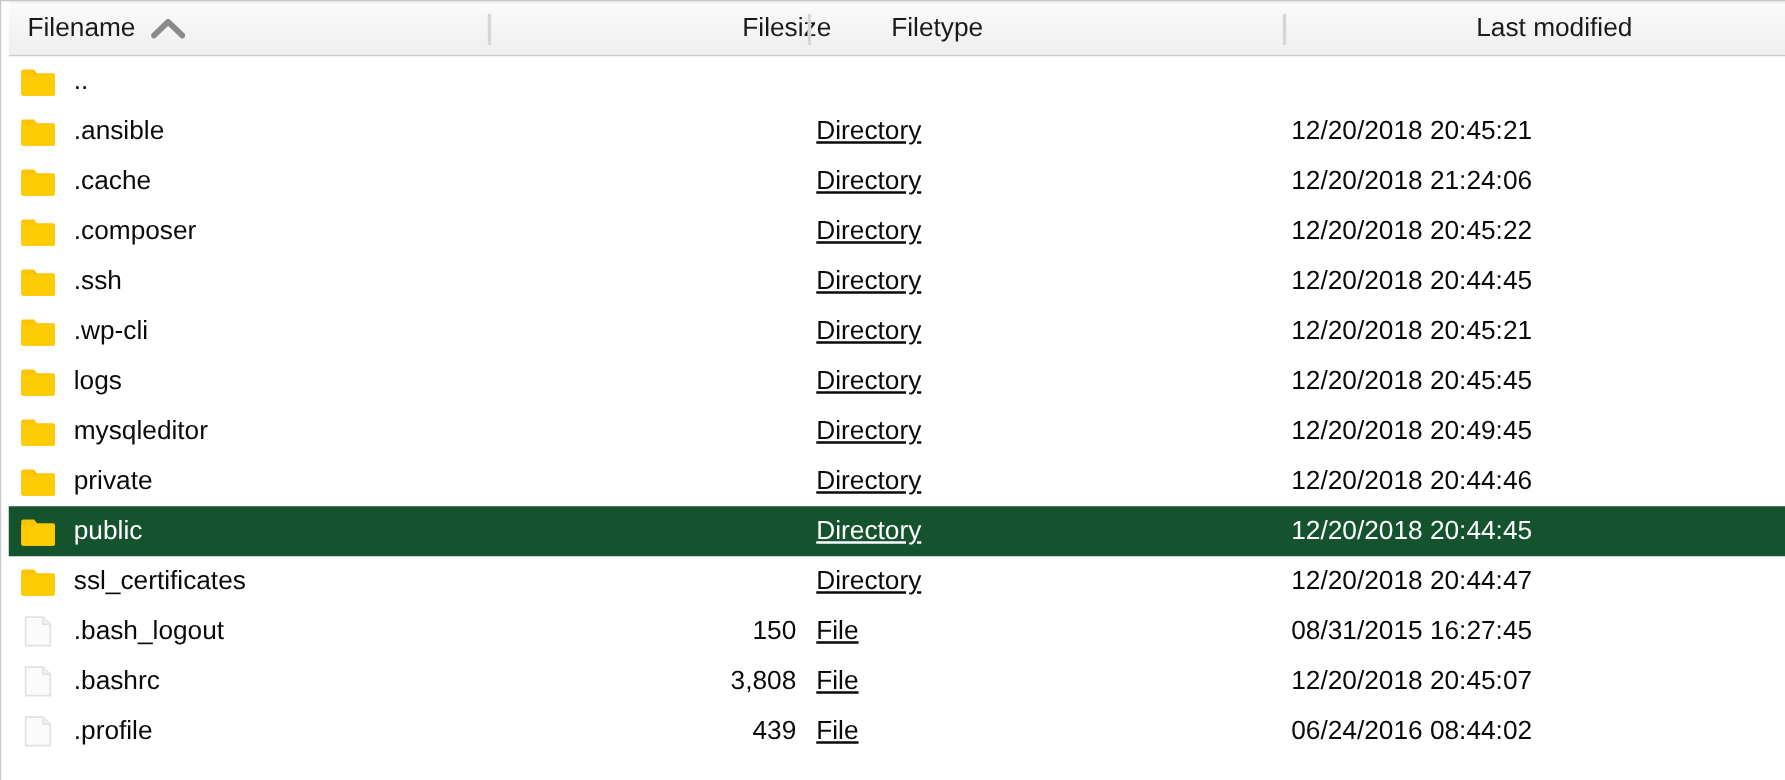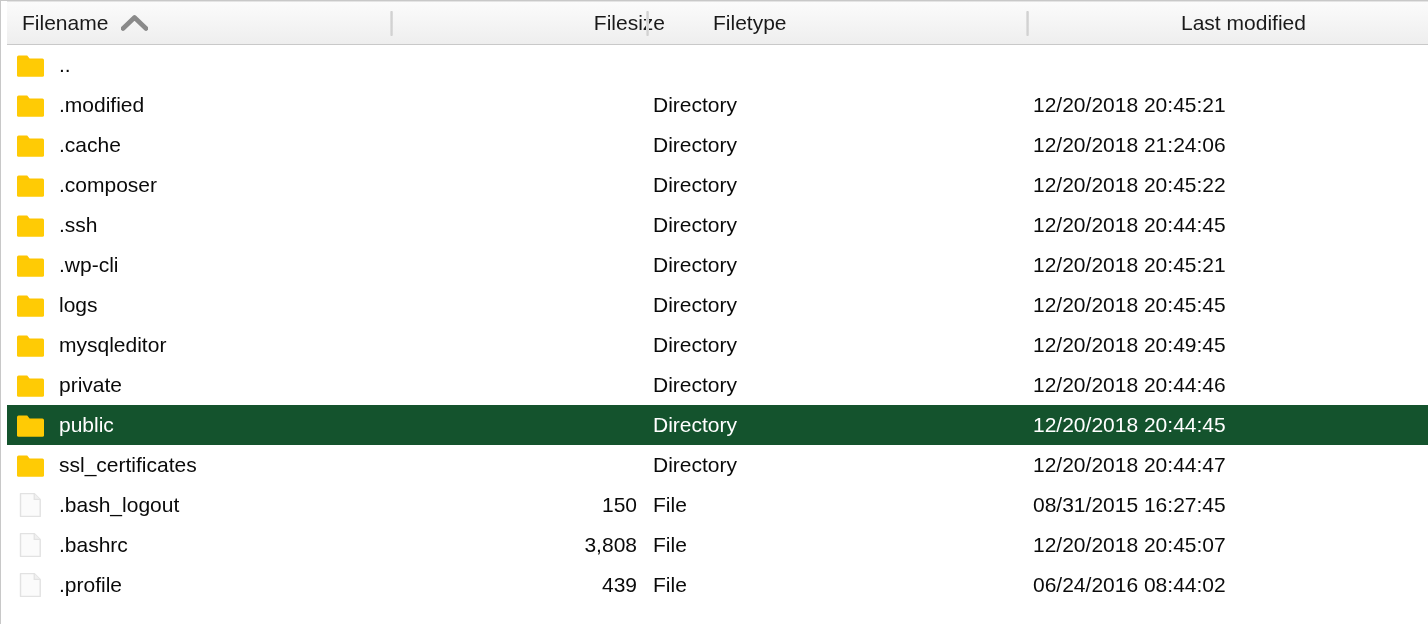--- a/index.html
+++ b/index.html
@@ -76,21 +76,21 @@
     white-space: nowrap;
   }
   .row.selected {
     background: #14532d;
     color: #ffffff;
   }
 
   .cell { display: flex; align-items: center; height: 100%; overflow: hidden; }
   .cell.name     { width: 389px; padding-left: 9px; }
   .cell.size     { width: 250px; justify-content: flex-end; padding-right: 9px; }
-  .cell.type     { width: 380px; padding-left: 7px; }
+  .cell.type     { width: 380px; padding-left: 7px; text-decoration: underline; }
   .cell.modified { flex: 1;      padding-left: 7px; }
 
   .name-label { margin-left: 14px; }
 
   
   .icon {
     position: relative;
     flex: 0 0 auto;
     width: 29px;
     height: 26px;
@@ -155,21 +155,21 @@
         </div>
       </div>
       <div class="row">
         <div class="cell name">
           <span class="icon">
             <svg width="29" height="26" viewBox="0 0 29 26">
               <path d="M1 5.2 A1.6 1.6 0 0 1 2.6 3.6 H11.2 L13.6 6.6 H26.4 A1.6 1.6 0 0 1 28 8.2 V23 A1.6 1.6 0 0 1 26.4 24.6 H2.6 A1.6 1.6 0 0 1 1 23 Z" fill="#fdc500"></path>
               <path d="M1 8.0 H28 V23 A1.6 1.6 0 0 1 26.4 24.6 H2.6 A1.6 1.6 0 0 1 1 23 Z" fill="#ffcb05"></path>
             </svg>
           </span>
-          <span class="name-label">.modified</span>
+          <span class="name-label">.ansible</span>
         </div>
         <div class="cell size">
           <span></span>
         </div>
         <div class="cell type">
           <span>Directory</span>
         </div>
         <div class="cell modified">
           <span>12/20/2018 20:45:21</span>
         </div>

